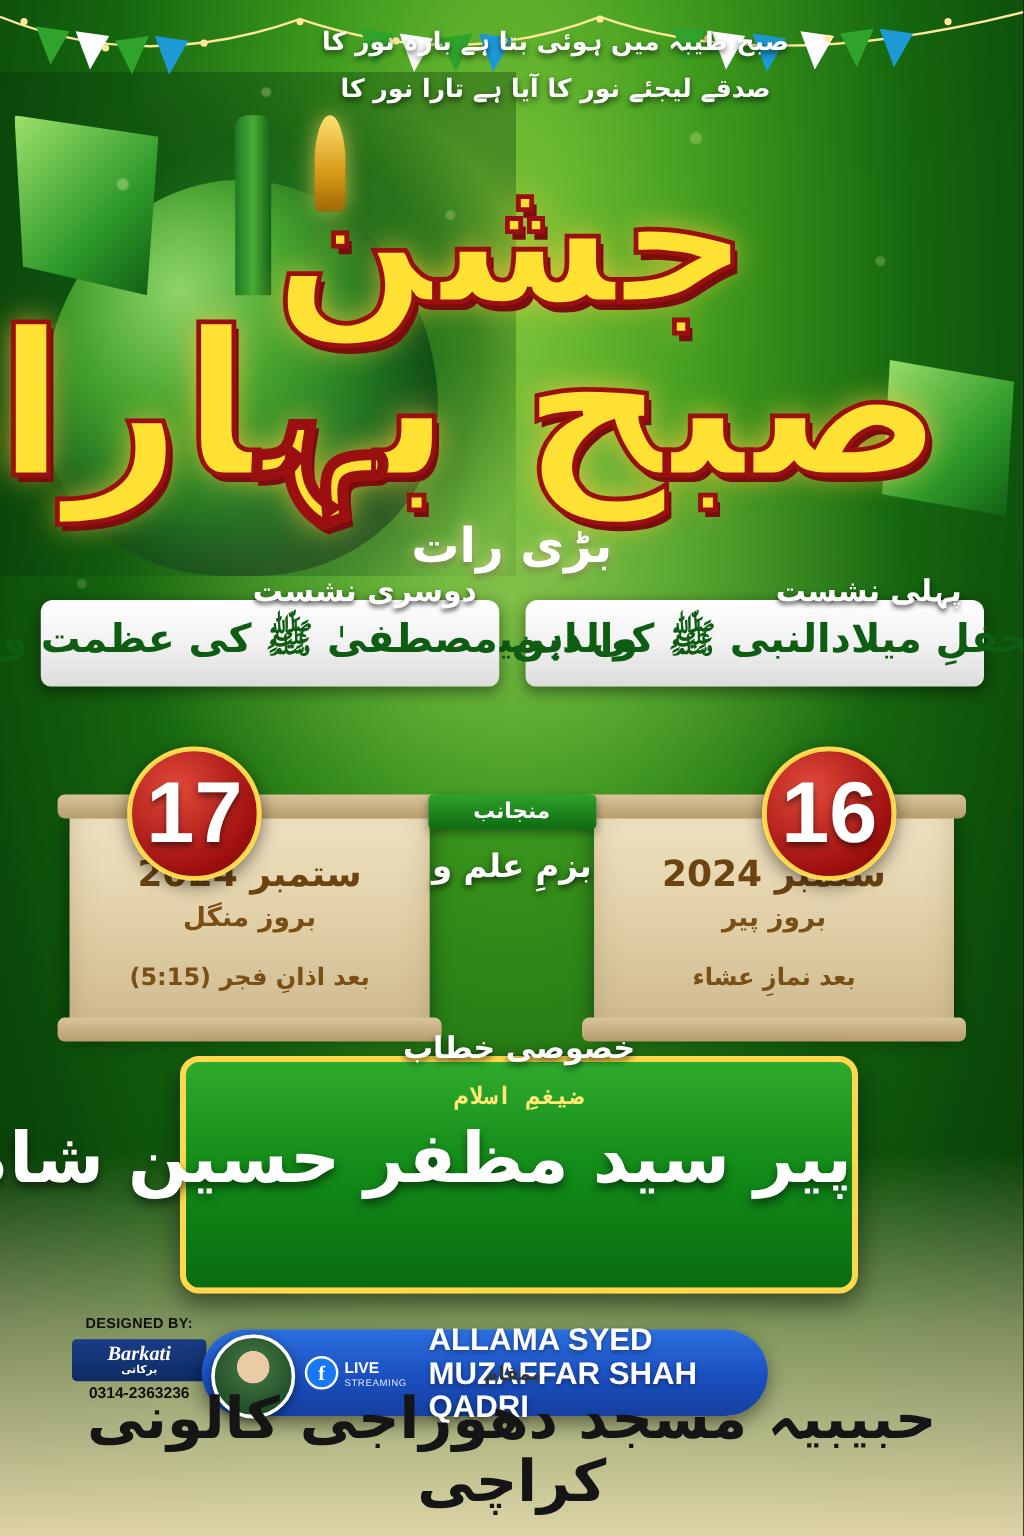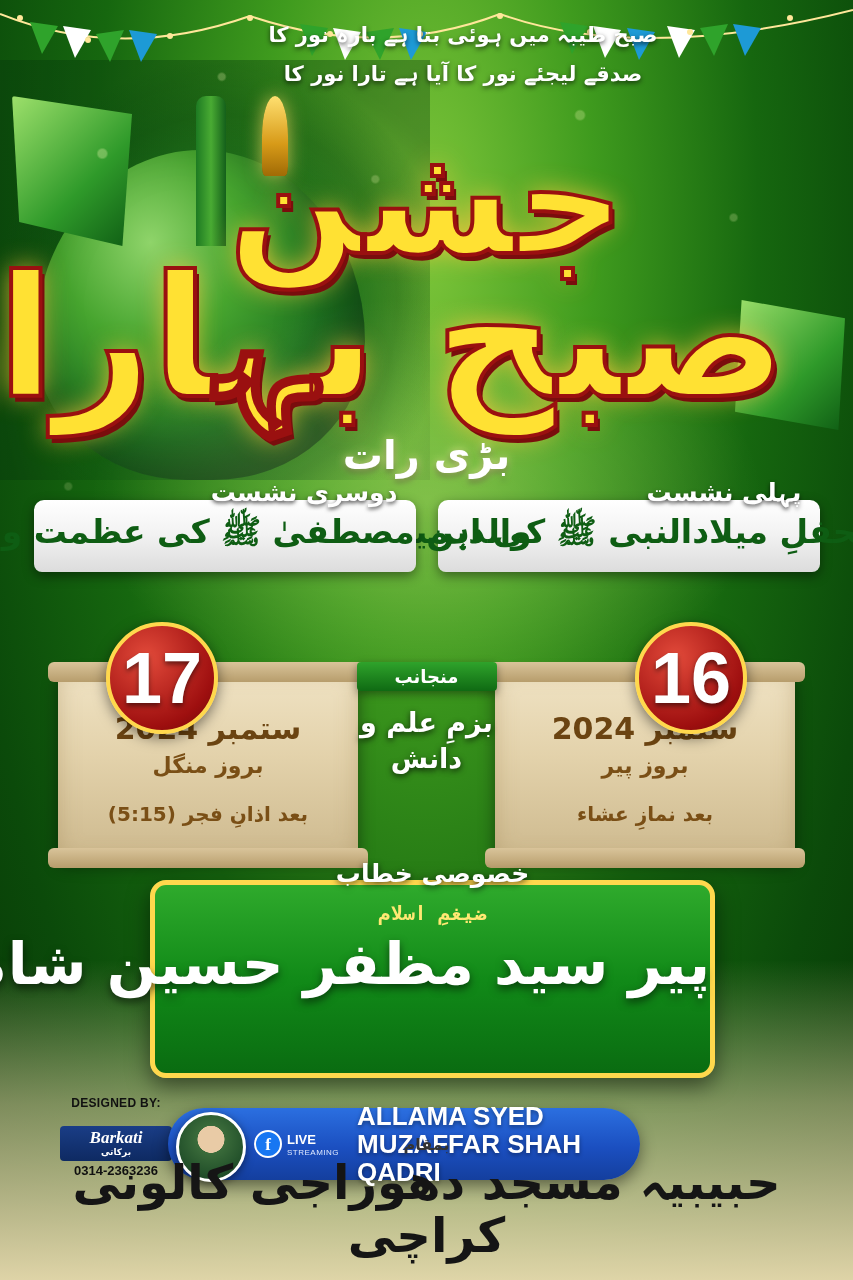--- a/index.html
+++ b/index.html
@@ -319,21 +319,21 @@
     text-align: center;
     color: #222;
     padding-left: 16px;
   }
   .designer-title {
     font-family: "Liberation Sans", sans-serif;
     font-size: 12px; font-weight: 700; color: #111;
     letter-spacing: .3px;
   }
   .designer-logo {
-    margin-top: 16px;
+    margin-top: 6px;
     background: linear-gradient(180deg,#1a3d86,#0e2a62);
     color: #fff;
     border-radius: 4px;
     padding: 3px 4px;
     font-family: "Liberation Serif", serif;
     font-size: 17px;
     font-style: italic;
     font-weight: 700;
     line-height: 1.1;
   }
@@ -517,21 +517,20 @@
           <div class="scroll-day">بروز منگل</div>
           <div class="scroll-time">بعد اذانِ فجر (5:15)</div>
         </div>
       </div>
       <div class="daynum daynum-left">17</div>
 
       <div class="center-tag">
         <div class="ribbon">منجانب</div>
         <div class="bazm">
           <div>بزمِ علم و</div>
-          <div>دانش</div>
         </div>
       </div>
 
     </div>
 
     <div class="speaker-panel">
       <div class="khitab">خصوصی خطاب</div>
       <div class="speaker-tagline">ضیغمِ اسلام</div>
       <div class="speaker-name">پیر سید مظفر حسین شاہ قادری</div>
     </div>

